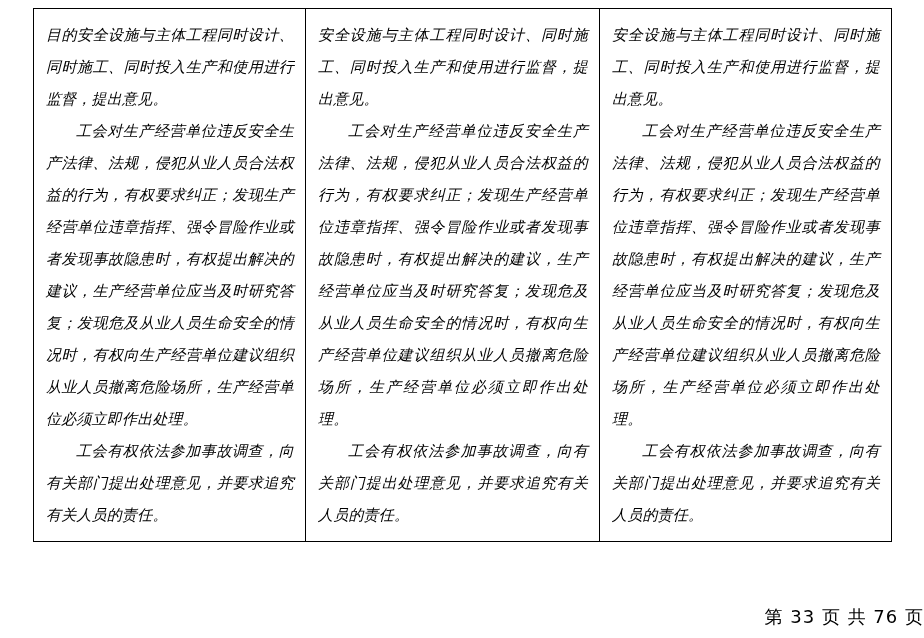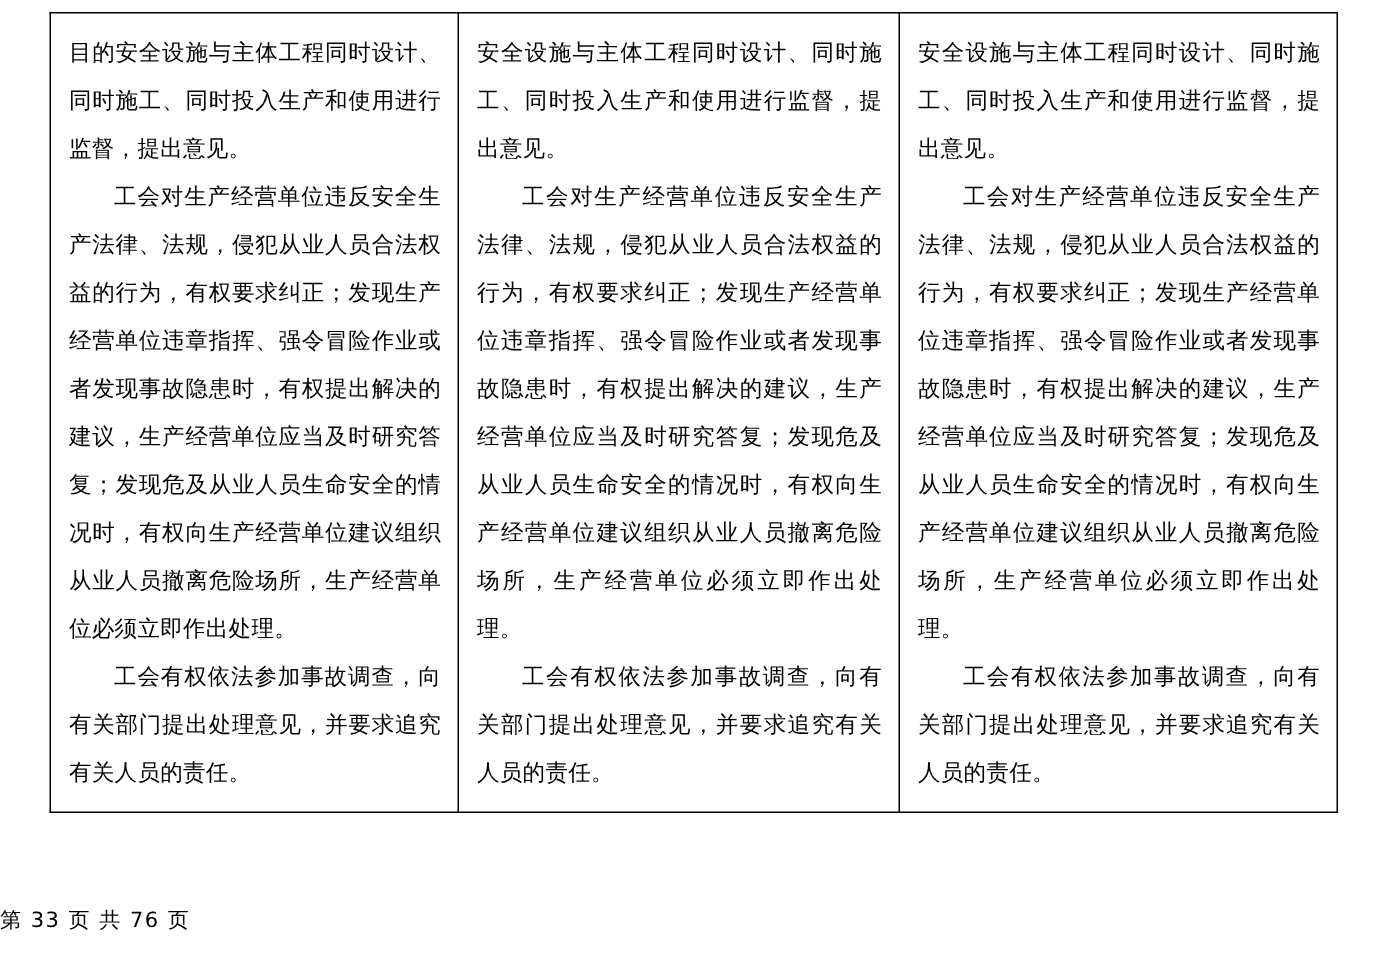--- a/index.html
+++ b/index.html
@@ -21,20 +21,21 @@
     box-sizing: border-box;
   }
   .doc-table {
     position: absolute;
     top: 8px;
     left: 33px;
     width: 858px;
     height: 510px;
     border-collapse: collapse;
     table-layout: fixed;
+    font-style: italic;
   }
   .doc-table td {
     border: 1px solid #000000;
     vertical-align: top;
     padding: 10px 11px 10px 12px;
     box-sizing: border-box;
   }
   .col-1 { width: 272px; }
   .col-2 { width: 294px; }
   .col-3 { width: 292px; }
@@ -49,22 +50,22 @@
     font-family: "DejaVu Sans", sans-serif;
   }
   .indent {
     text-indent: 2em;
   }
   .footer {
     position: absolute;
     left: 0;
     right: 0;
     top: 605px;
-    text-align: left;
-    font-size: 14px;
+    text-align: right;
+    font-size: 18px;
     letter-spacing: 1px;
     font-family: "DejaVu Sans", sans-serif;
   }
 </style>
 </head>
 <body>
 
 <div class="page">
 
   <table class="doc-table">

